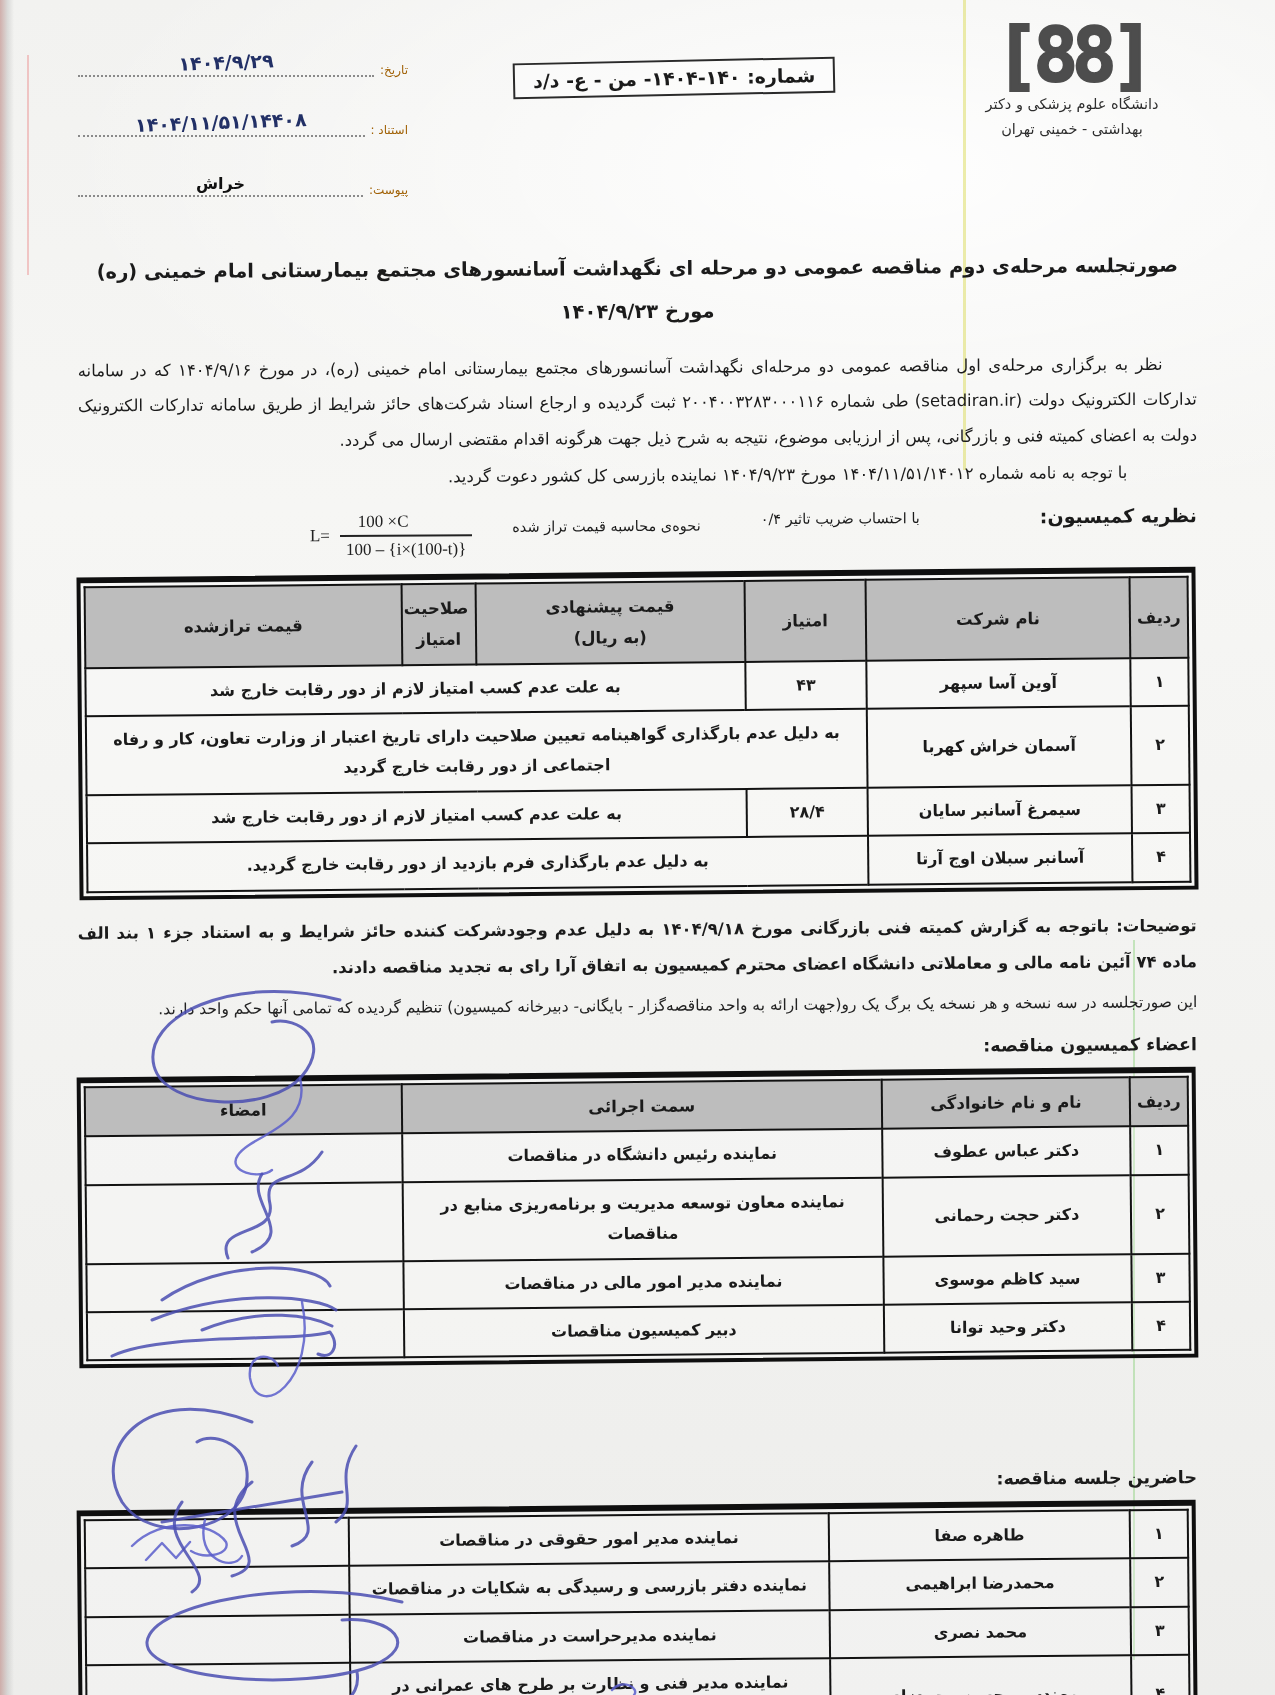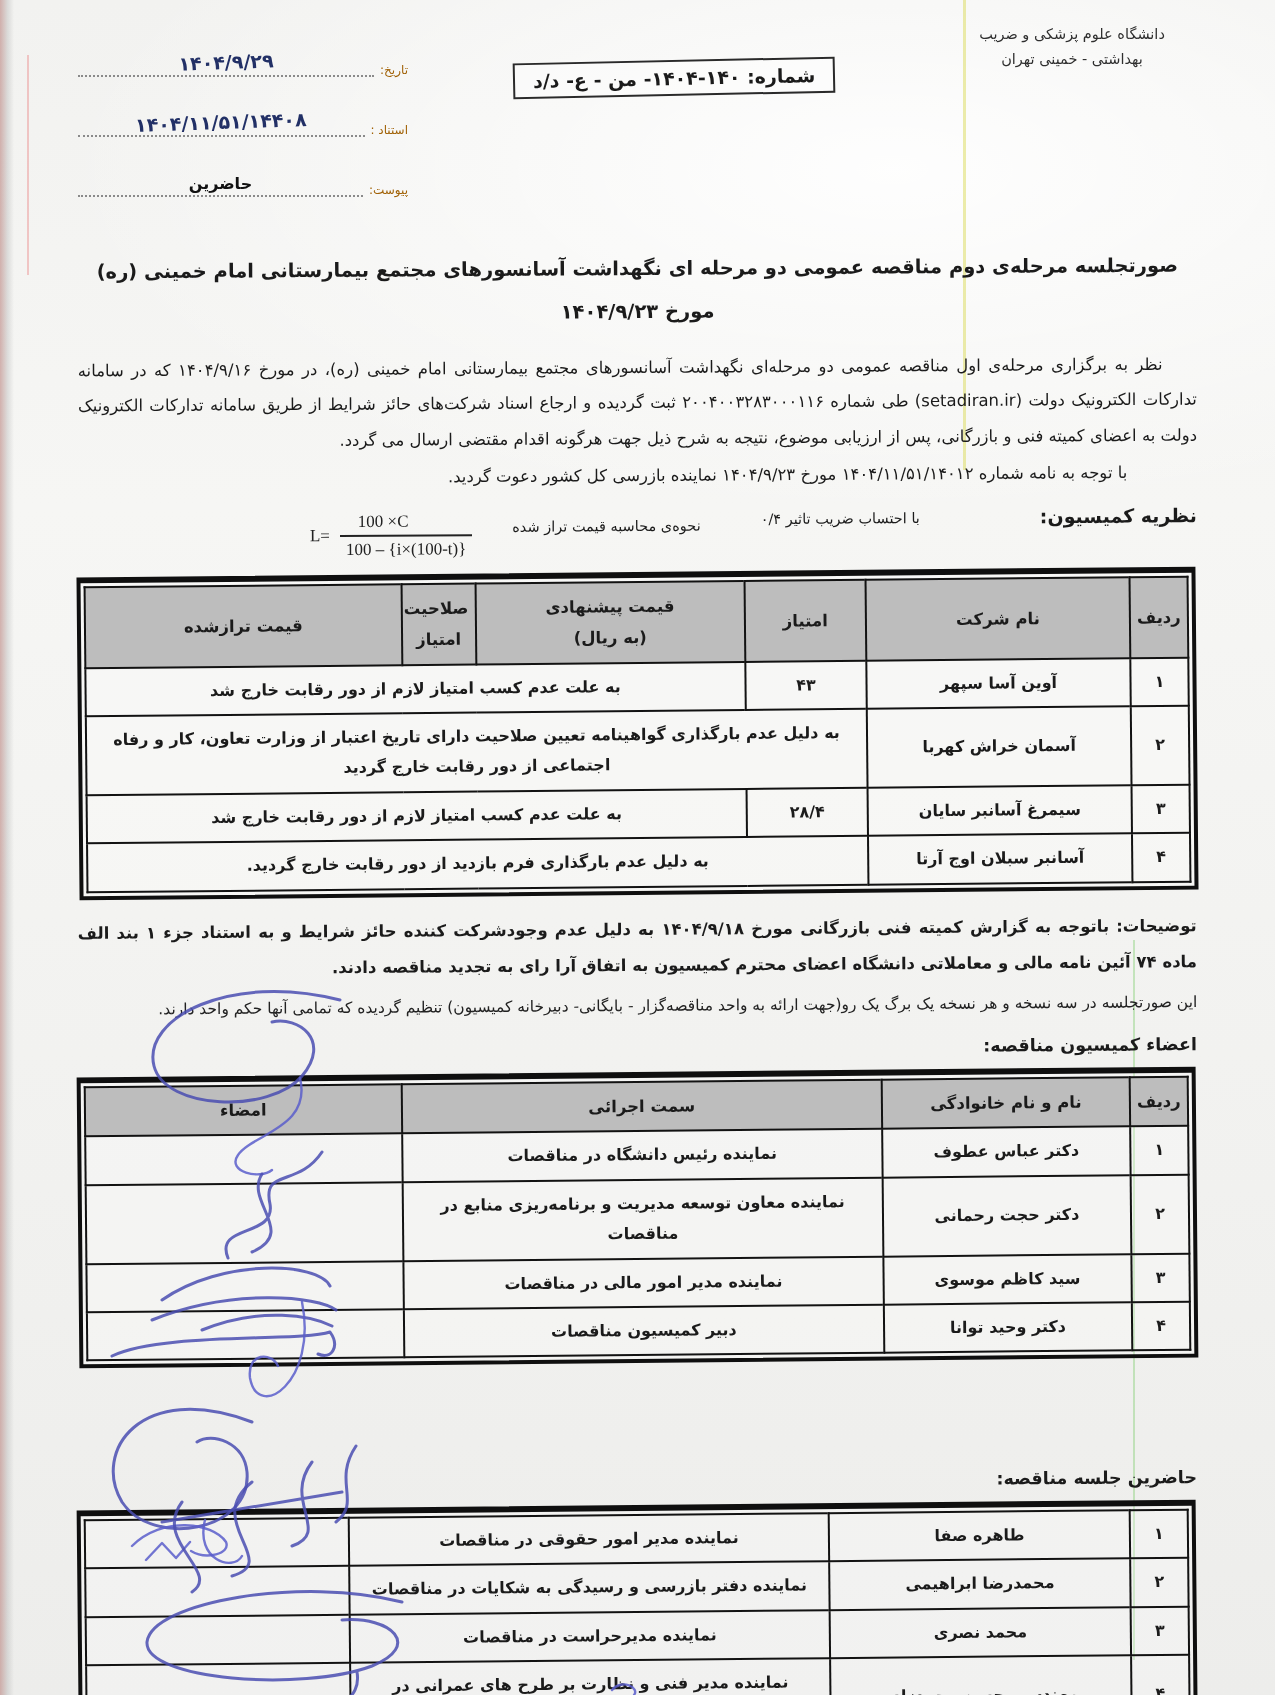--- a/index.html
+++ b/index.html
@@ -82,42 +82,43 @@
 <div class="page">
   <div class="edge-left"></div>
   <div class="streak-yellow"></div>
   <div class="streak-green"></div>
   <div class="streak-pink"></div>
 
   <div class="content">
 
     <div class="header">
       <div class="logo-block">
+        <div class="logo-glyph">[88]</div>
         <div class="org-name">
-          <div>دانشگاه علوم پزشکی و ضریب</div>
+          <div>دانشگاه علوم پزشکی و دکتر</div>
           <div>بهداشتی - خمینی تهران</div>
         </div>
       </div>
 
       <div class="center-block">
         <div class="ref-box">شماره: ۱۴۰-۱۴۰۴- من - ع- د/د</div>
       </div>
 
       <div class="fields-block">
         <div class="field">
           <span class="flabel">تاریخ:</span>
           <span class="fvalue"><span class="handwrite">۱۴۰۴/۹/۲۹</span></span>
         </div>
         <div class="field">
           <span class="flabel">استناد :</span>
           <span class="fvalue"><span class="handwrite">۱۴۰۴/۱۱/۵۱/۱۴۴۰۸</span></span>
         </div>
         <div class="field">
           <span class="flabel">پیوست:</span>
-          <span class="fvalue"><span class="printed">حاضرین</span></span>
+          <span class="fvalue"><span class="printed">خراش</span></span>
         </div>
       </div>
     </div>
 
     <div class="title">
       <div>صورتجلسه مرحله‌ی دوم مناقصه عمومی دو مرحله ای نگهداشت آسانسورهای مجتمع بیمارستانی امام خمینی (ره)</div>
       <div>مورخ ۱۴۰۴/۹/۲۳</div>
     </div>
 
     <div class="bodytext">

